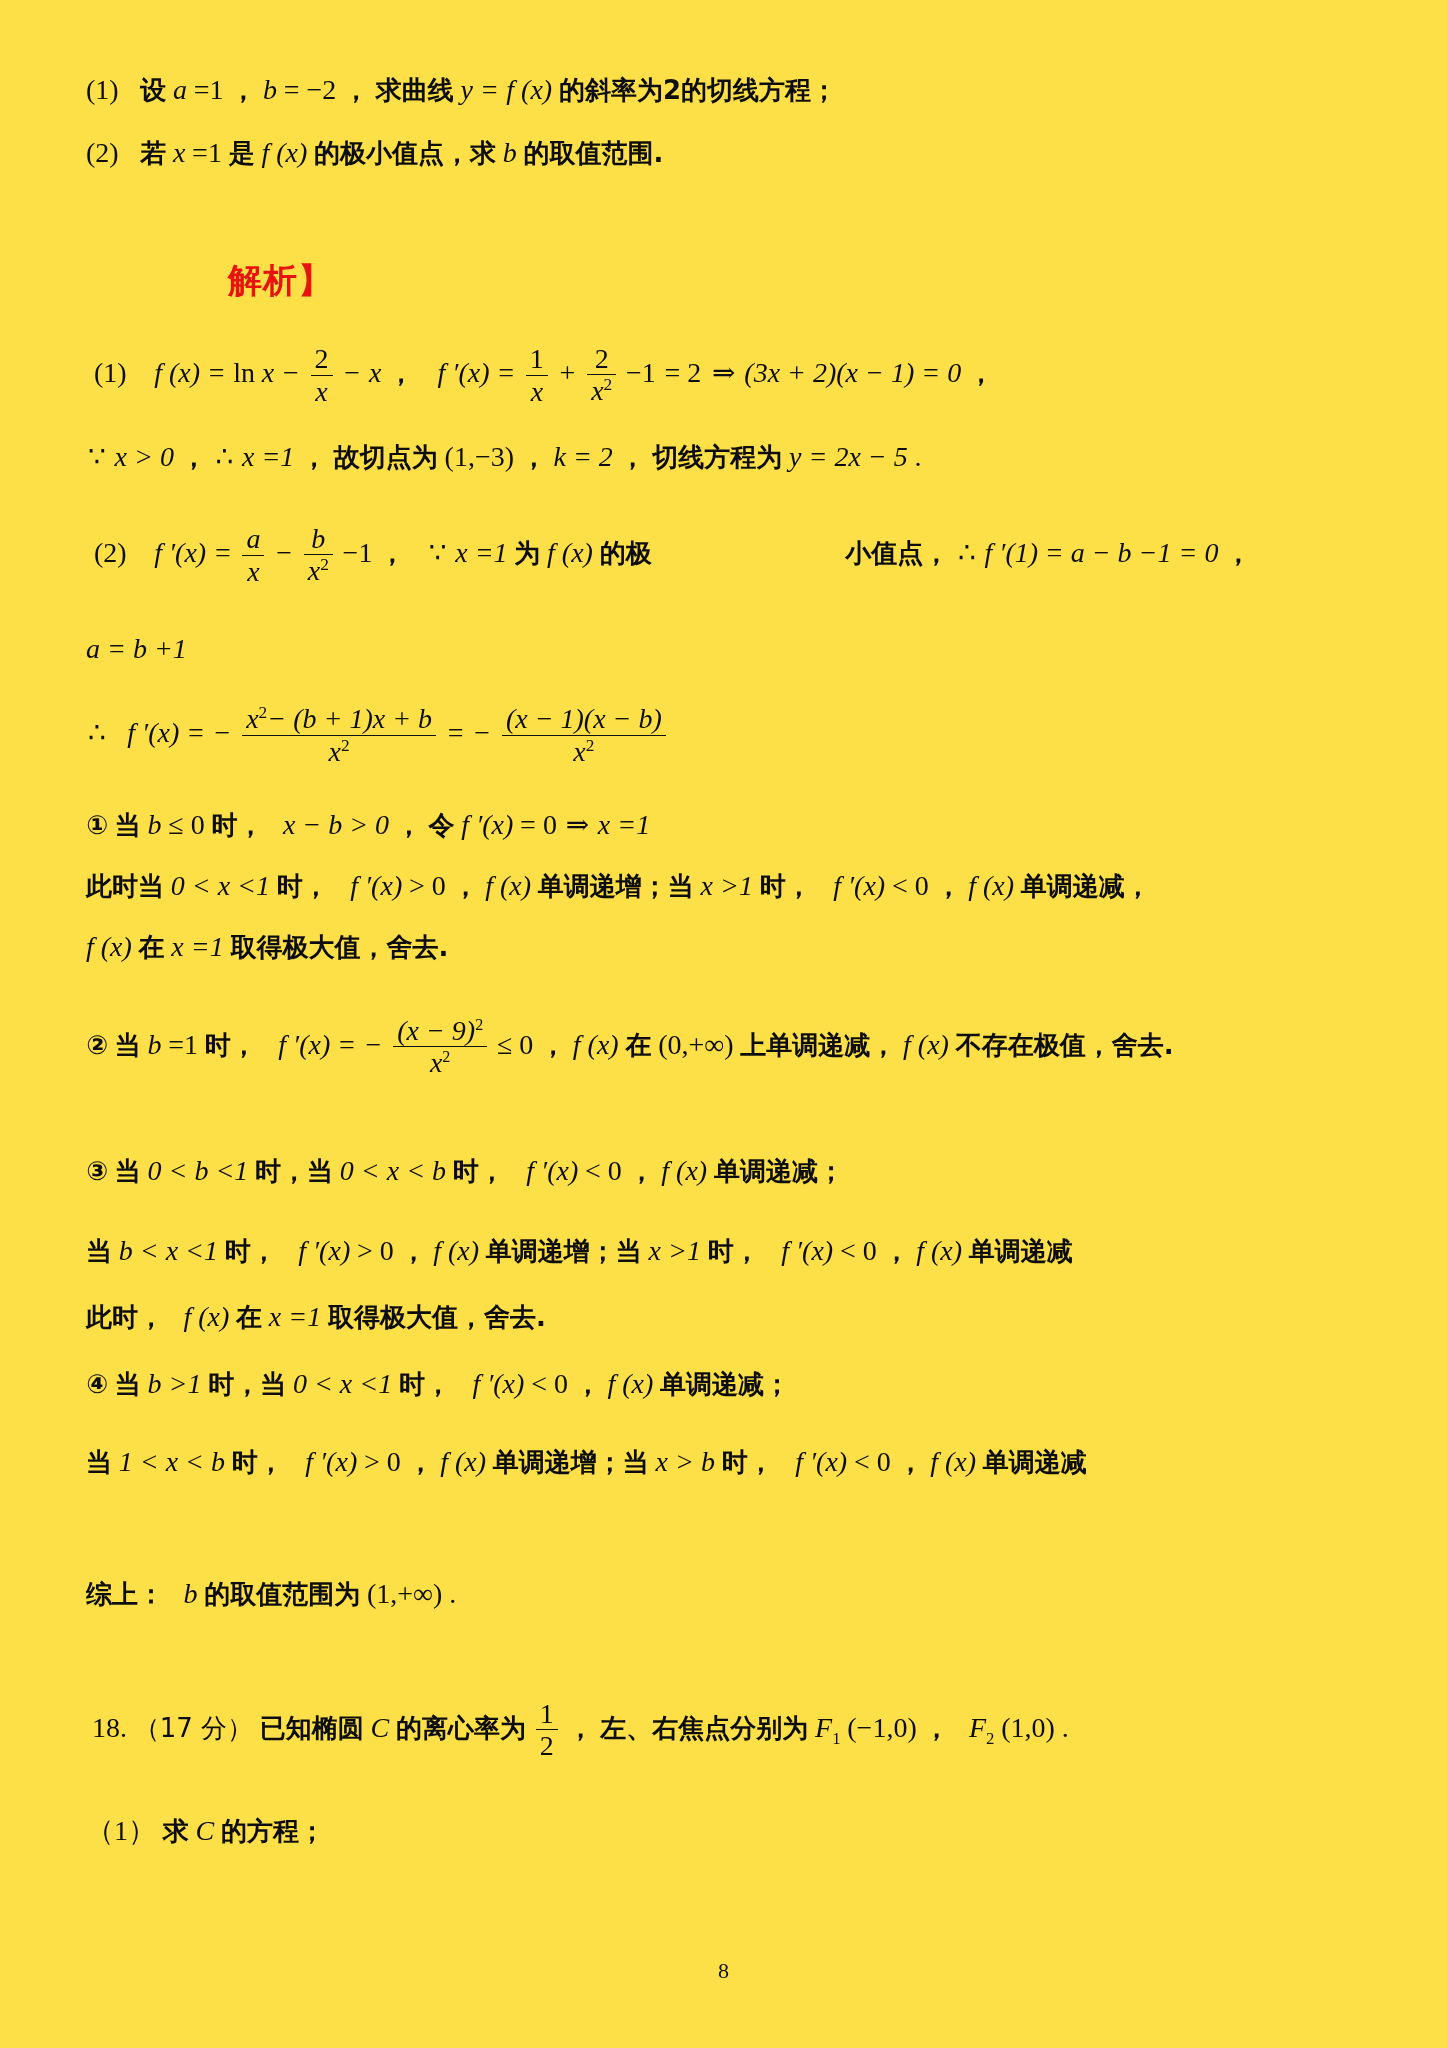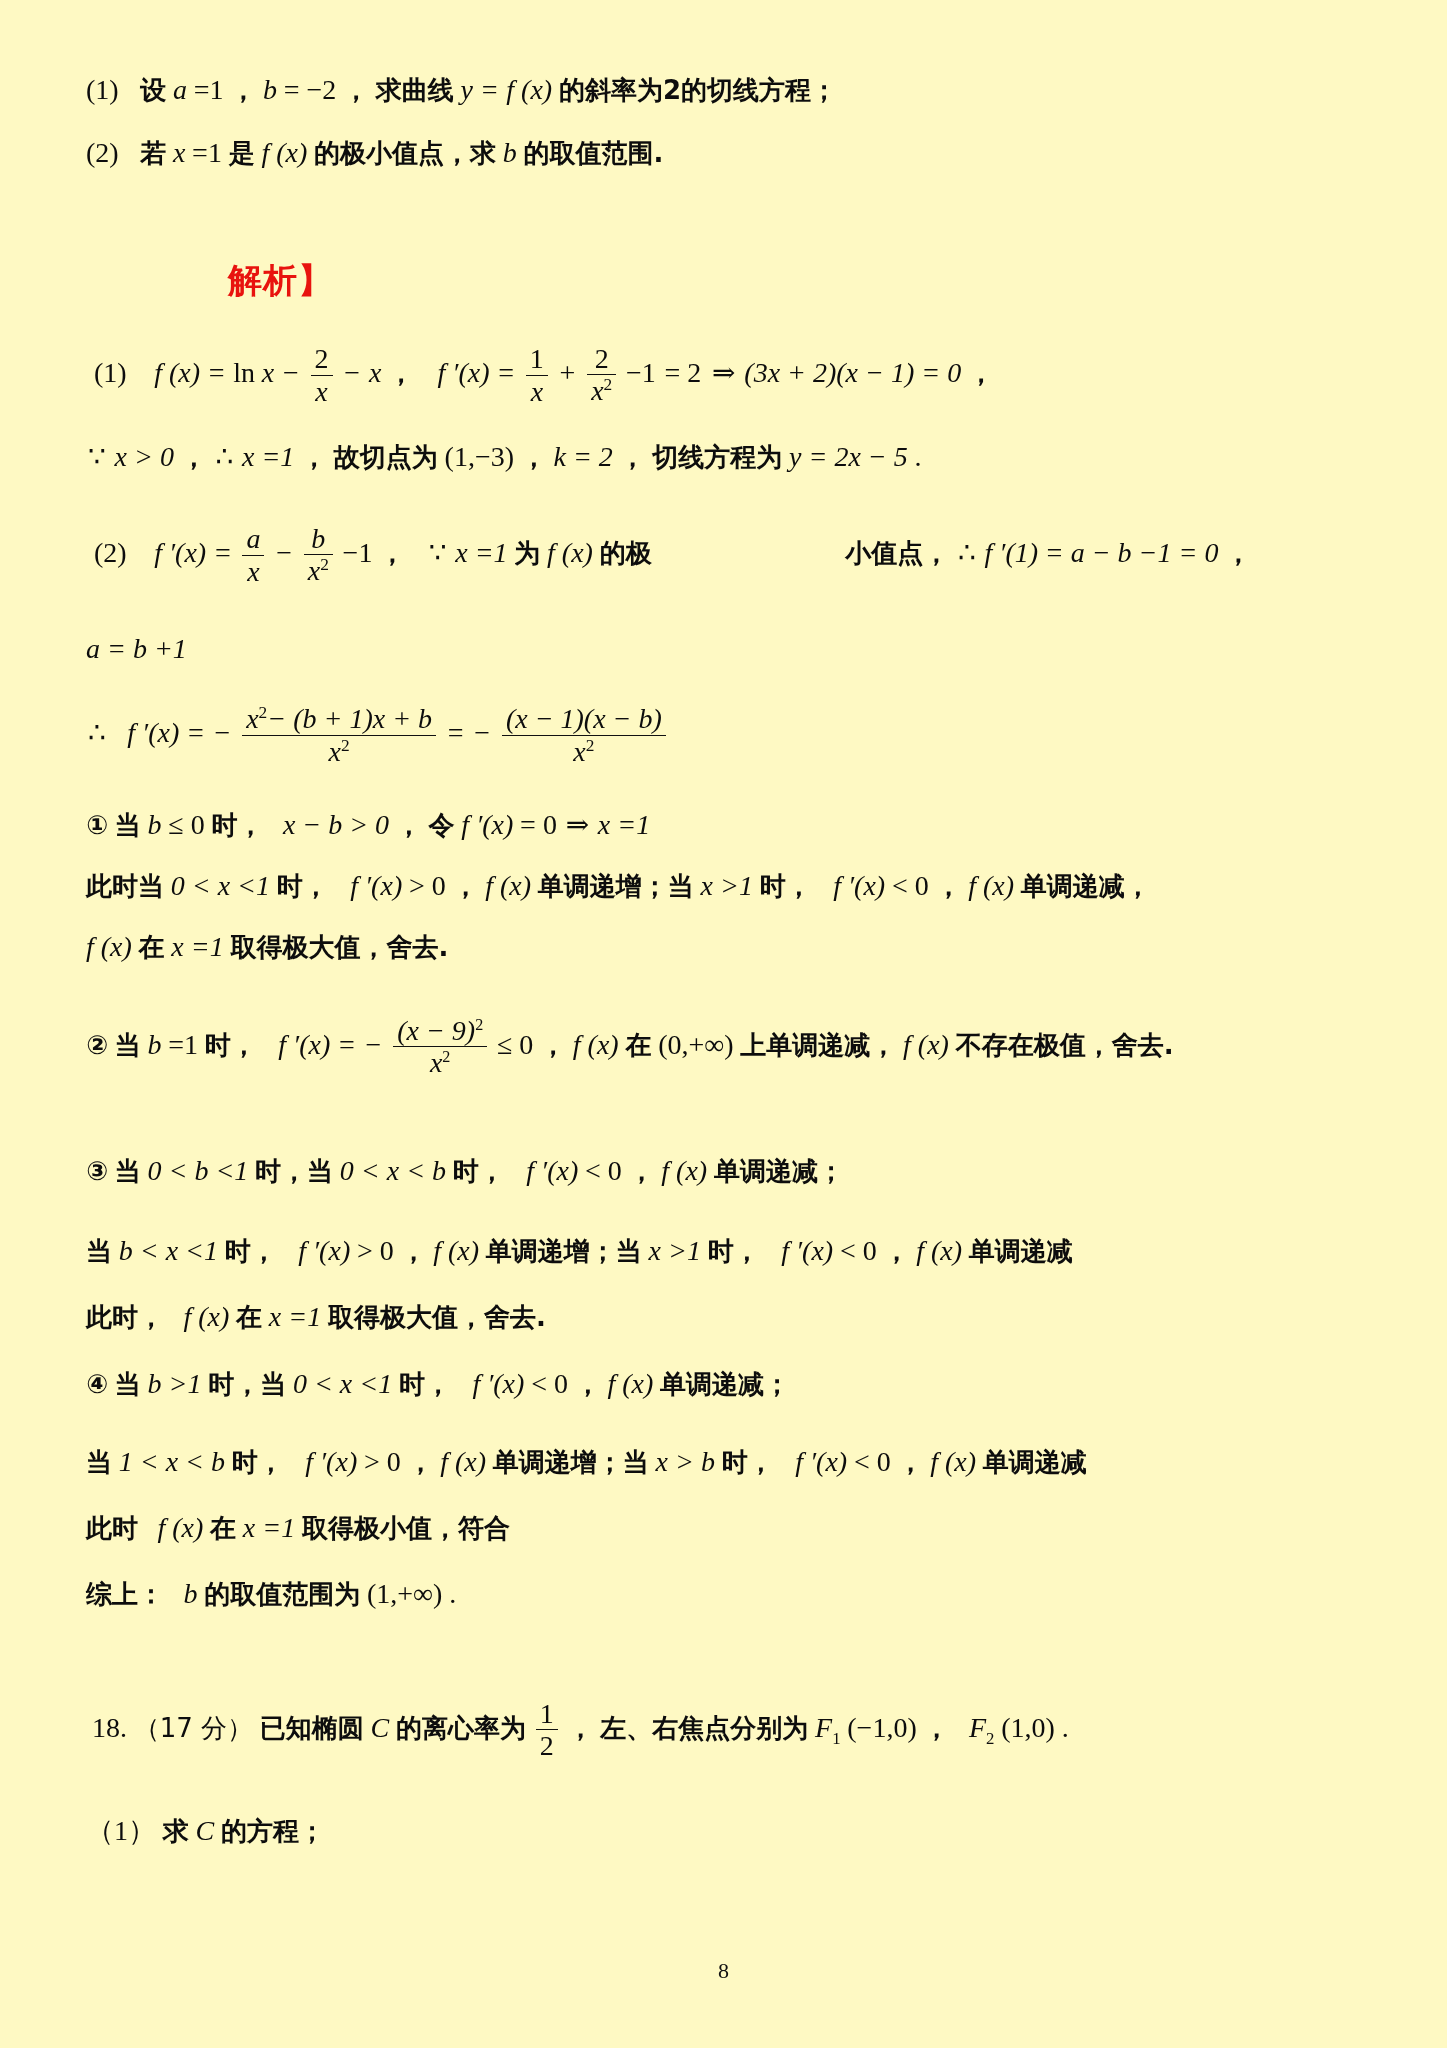--- a/index.html
+++ b/index.html
@@ -8,21 +8,21 @@
     background: #ffffff;
   }
   body {
     font-family: "Liberation Serif", "DejaVu Serif", serif;
     color: #0d0d0d;
   }
   #page {
     position: relative;
     width: 1447px;
     height: 2048px;
-    background: #fef9c3;
+    background: #fde047;
     overflow: hidden;
     box-sizing: border-box;
   }
 
   
   .line {
     font-size: 27px;
     line-height: 1.0;
     white-space: nowrap;
     letter-spacing: 0px;
@@ -388,28 +388,20 @@
     <span class="mi">x &gt; b</span>
     <span class="cn">时，</span>
     <span class="gapfill" style="width:8px"></span>
     <span class="mi">f ′(x)</span>
     <span class="mn">&lt; 0</span>
     <span class="cn">，</span>
     <span class="mi">f (x)</span>
     <span class="cn">单调递减</span>
   </div>
 
-  <div class="row line" style="left:86px; top:1514px;">
-    <span class="cn">此时</span>
-    <span class="gapfill" style="width:6px"></span>
-    <span class="mi">f (x)</span>
-    <span class="cn">在</span>
-    <span class="mi">x =1</span>
-    <span class="cn">取得极小值，符合</span>
-  </div>
 
   <div class="row line" style="left:86px; top:1580px;">
     <span class="cn">综上：</span>
     <span class="gapfill" style="width:6px"></span>
     <span class="mi">b</span>
     <span class="cn">的取值范围为</span>
     <span class="mn">(1,+∞)</span>
     <span class="mn">.</span>
   </div>
 

